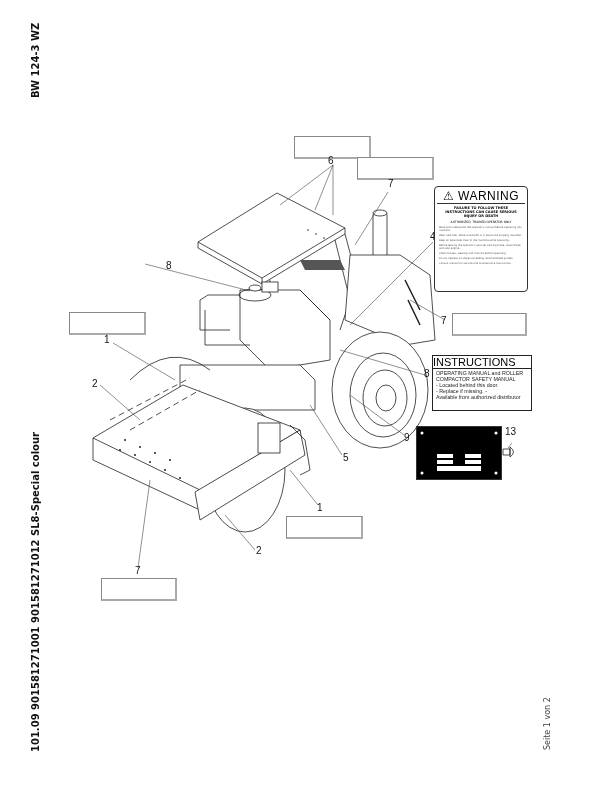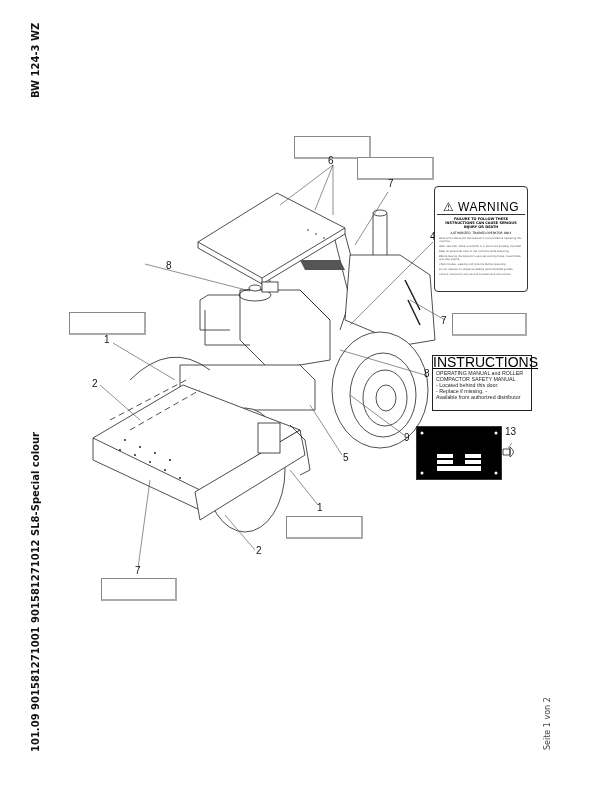--- a/index.html
+++ b/index.html
@@ -5,27 +5,27 @@
   html, body { margin: 0; padding: 0; background: #ffffff; }
   body { width: 605px; height: 789px; position: relative; overflow: hidden; font-family: "DejaVu Sans", sans-serif; }
   .vtext { position: absolute; transform-origin: left top; transform: rotate(-90deg); white-space: nowrap; color: #111; }
   #doc-code { left: 30px; top: 98px; font-size: 10px; font-weight: bold; }
   #doc-numbers { left: 30px; top: 752px; font-size: 10px; font-weight: bold; }
   #page-info { left: 543px; top: 750px; font-size: 8px; color: #444; }
   svg#drawing { position: absolute; left: 0; top: 0; }
   .callout-box { position: absolute; border: 1px solid #888; border-right: 2px solid #aaa; border-bottom: 2px solid #aaa; background: #fff; height: 20px; }
   .num { position: absolute; font-size: 10px; color: #111; font-family: "Liberation Sans", sans-serif; }
   .warning-label { position: absolute; left: 434px; top: 186px; width: 92px; height: 104px; border: 1.5px solid #333; border-radius: 4px; background: #fff; }
-  .warning-title { text-align: center; font-size: 12px; font-family: "Liberation Sans", sans-serif; margin-top: 13px; letter-spacing: 0.5px; }
+  .warning-title { text-align: center; font-size: 12px; font-family: "Liberation Sans", sans-serif; margin-top: 2px; letter-spacing: 0.5px; }
   .warning-sub { text-align: center; font-size: 3.5px; line-height: 4px; font-weight: bold; margin-top: 2px; padding: 0 4px; }
   .warning-sub2 { text-align: center; font-size: 3px; margin-top: 2px; }
   .warning-para { font-size: 2.5px; line-height: 3px; color: #555; padding: 0 4px; margin-top: 2px; }
   .hr-line { height: 1px; background: #333; margin: 0 2px; }
   .instr-label { position: absolute; left: 432px; top: 355px; width: 98px; height: 54px; border: 1.5px solid #222; background: #fff; font-family: "Liberation Sans", sans-serif; }
-  .instr-title { font-size: 14px; border-bottom: 1.5px solid #222; height: 12px; line-height: 12px; text-decoration: underline; }
+  .instr-title { font-size: 11px; border-bottom: 1.5px solid #222; height: 12px; line-height: 12px; }
   .instr-line { font-size: 5.3px; line-height: 8px; padding-left: 3px; white-space: nowrap; color: #222; }
   .plate { position: absolute; left: 416px; top: 426px; width: 84px; height: 52px; background: #000; border: 1px solid #333; }
 </style>
 </head>
 <body>
 
 <div class="vtext" id="doc-code">BW 124-3 WZ</div>
 <div class="vtext" id="doc-numbers">101.09 901581271001 901581271012 SL8-Special colour</div>
 <div class="vtext" id="page-info">Seite 1 von 2</div>
 

